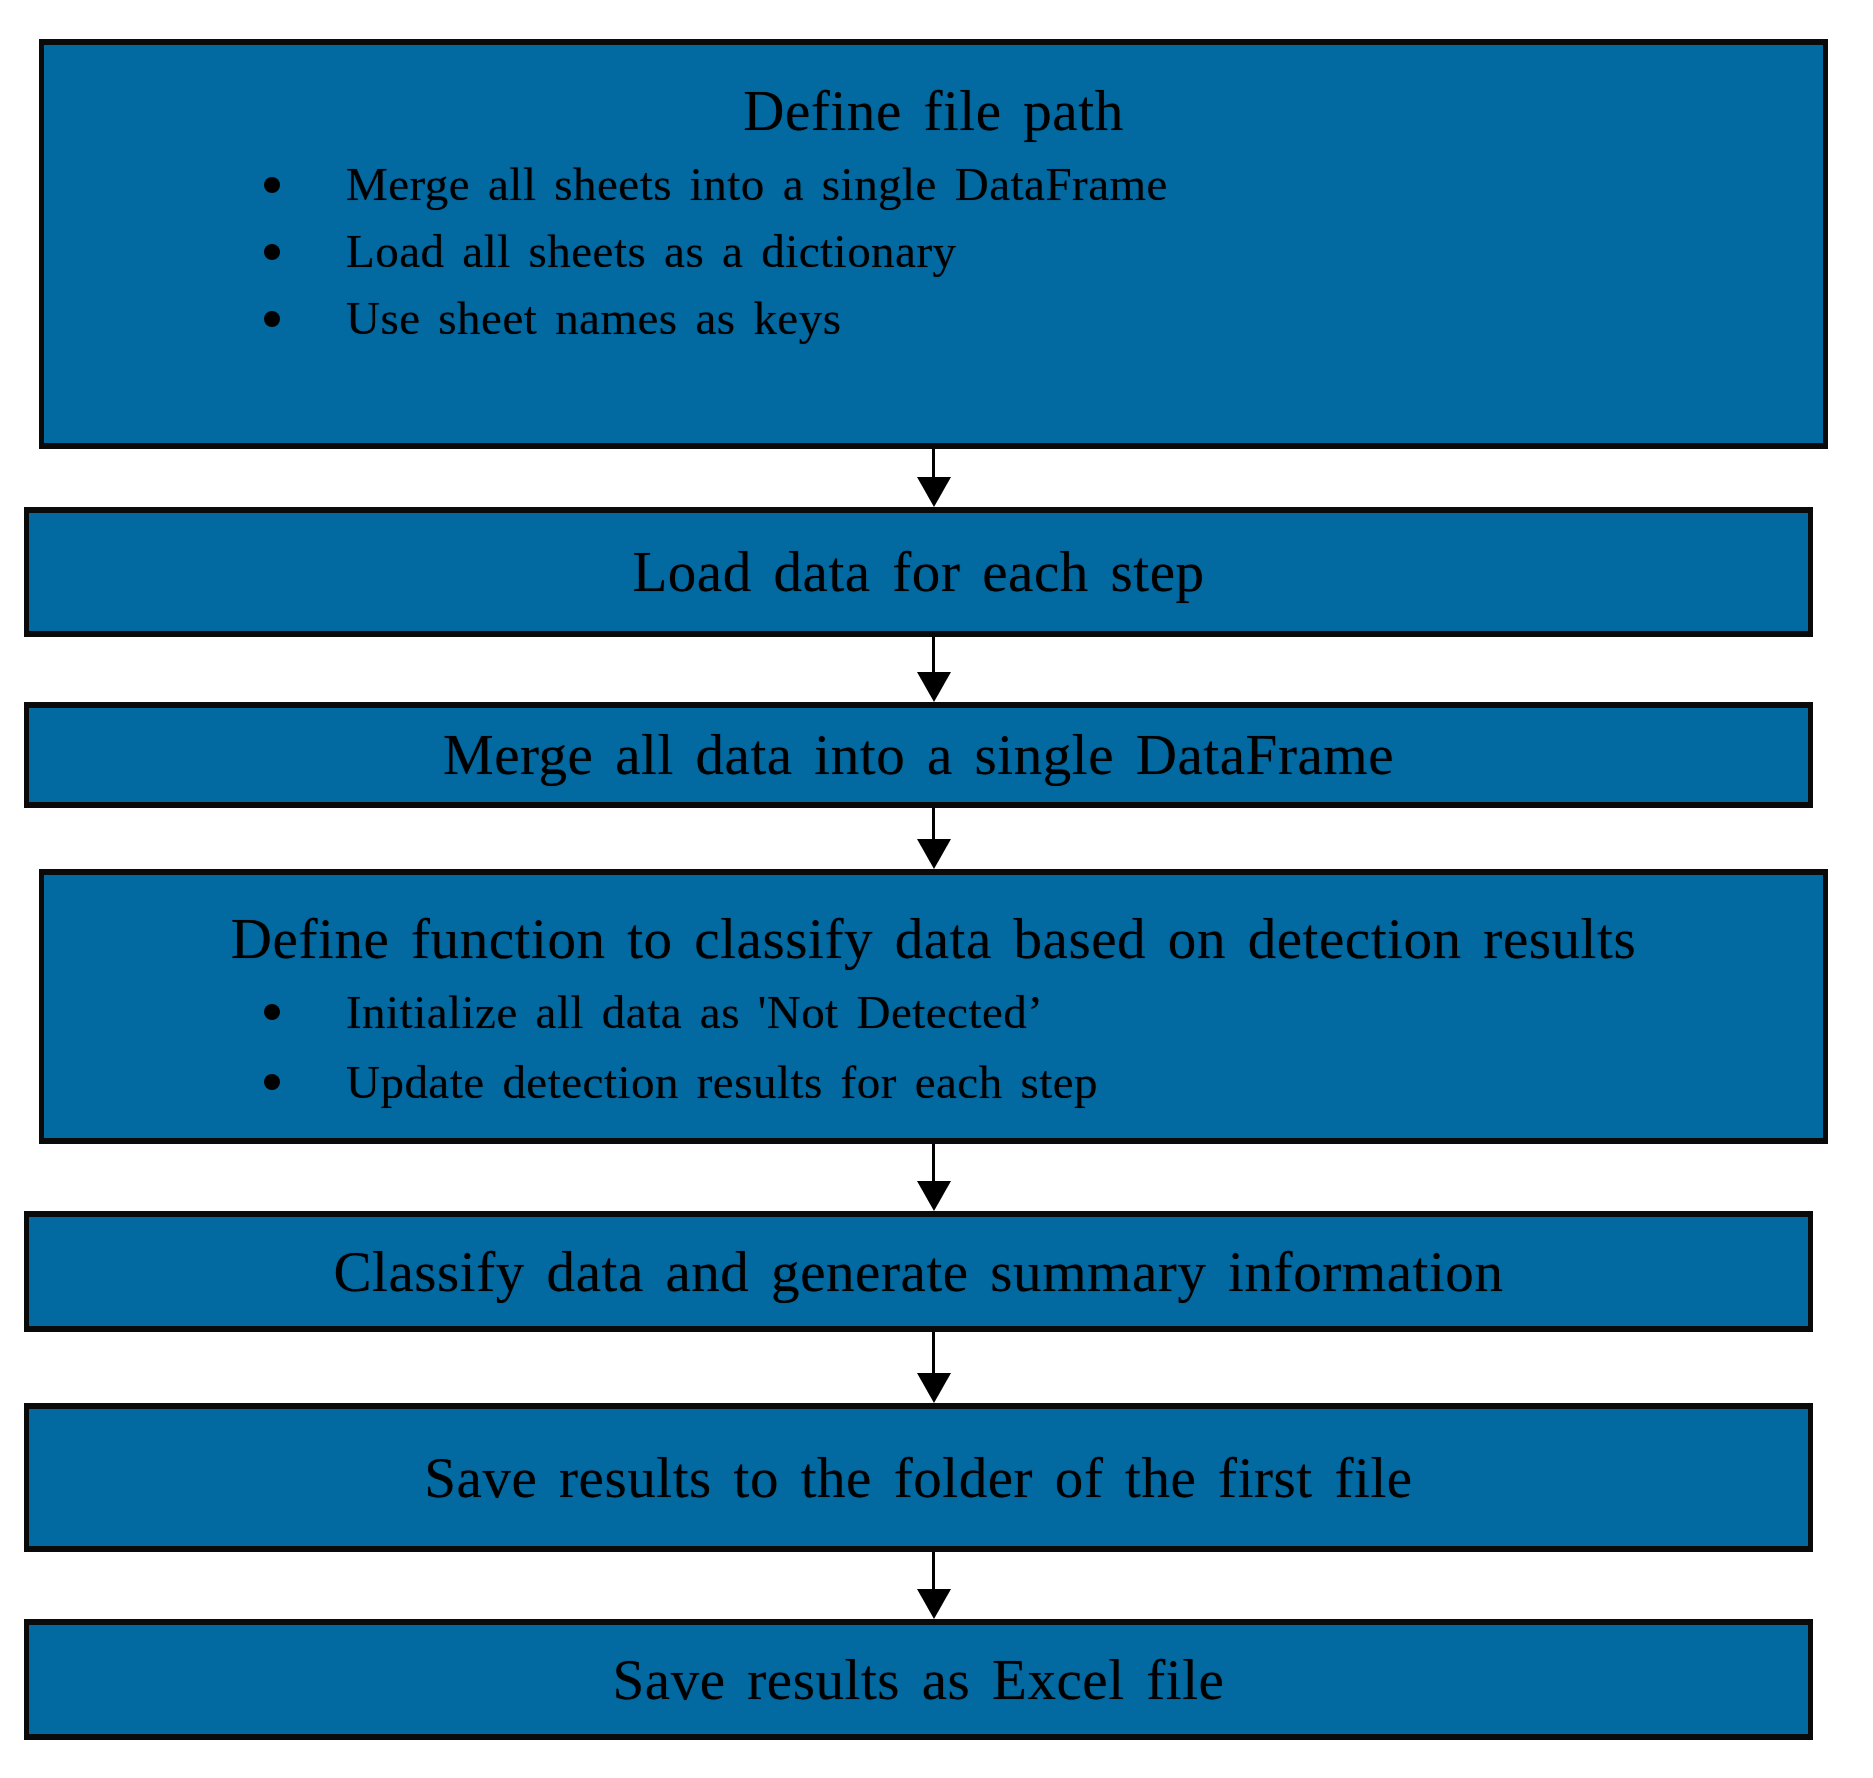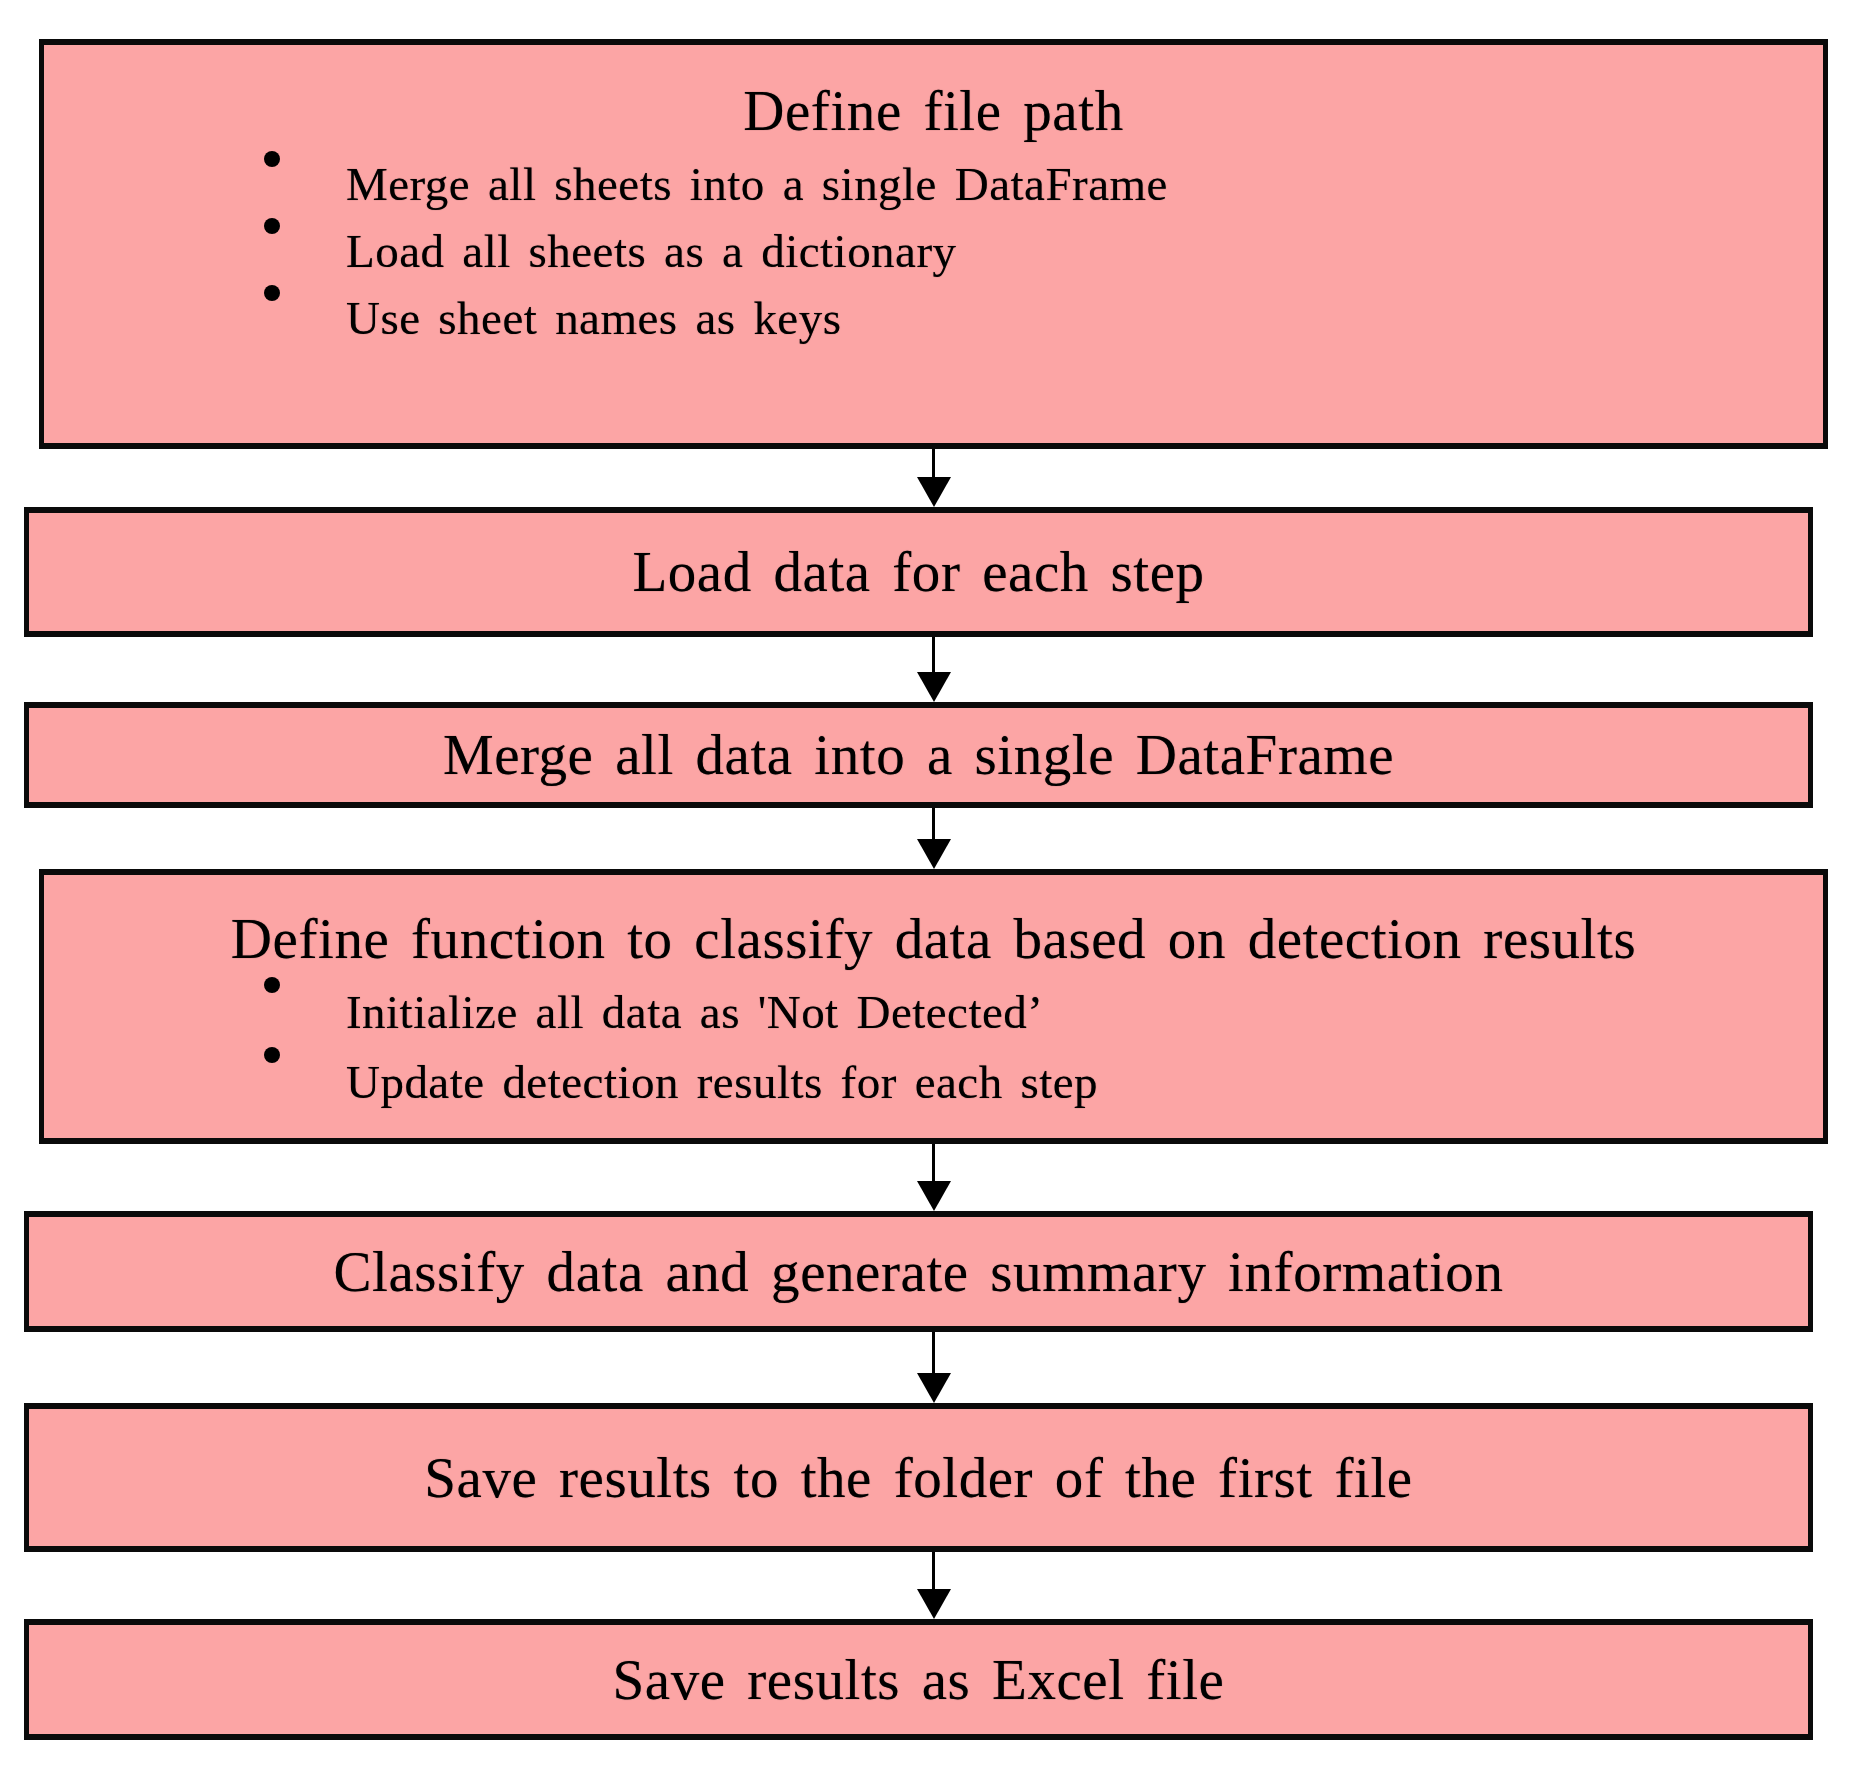--- a/index.html
+++ b/index.html
@@ -17,21 +17,21 @@
   .page{
     padding-top:39px;
     width:1873px;
     height:1739px;
     box-sizing:border-box;
   }
   .box{
     box-sizing:border-box;
     margin-left:39px;
     width:1789px;
-    background:#fca5a5;
+    background:#0369a1;
     border:5px solid #0a0a0a;
     border-top-width:6px;
     border-bottom-width:6px;
   }
   .box-center{
     display:flex;
     align-items:center;
     justify-content:center;
     margin-left:24px;
   }
@@ -48,21 +48,21 @@
   .b2{height:130px}
   .b3{height:106px}
   .b4{height:275px;padding-top:28px}
   .b5{height:121px}
   .b6{height:149px}
   .b7{height:121px}
   .bullets{margin-top:4px}
   .b4 .bullets{margin-top:2px}
   .bullet{
     display:flex;
-    align-items:flex-start;
+    align-items:center;
     margin-left:220px;
   }
   .bullet-dot{
     width:16px;
     height:16px;
     background:#000;
     border-radius:50%;
     flex:0 0 auto;
     margin-right:66px;
   }

